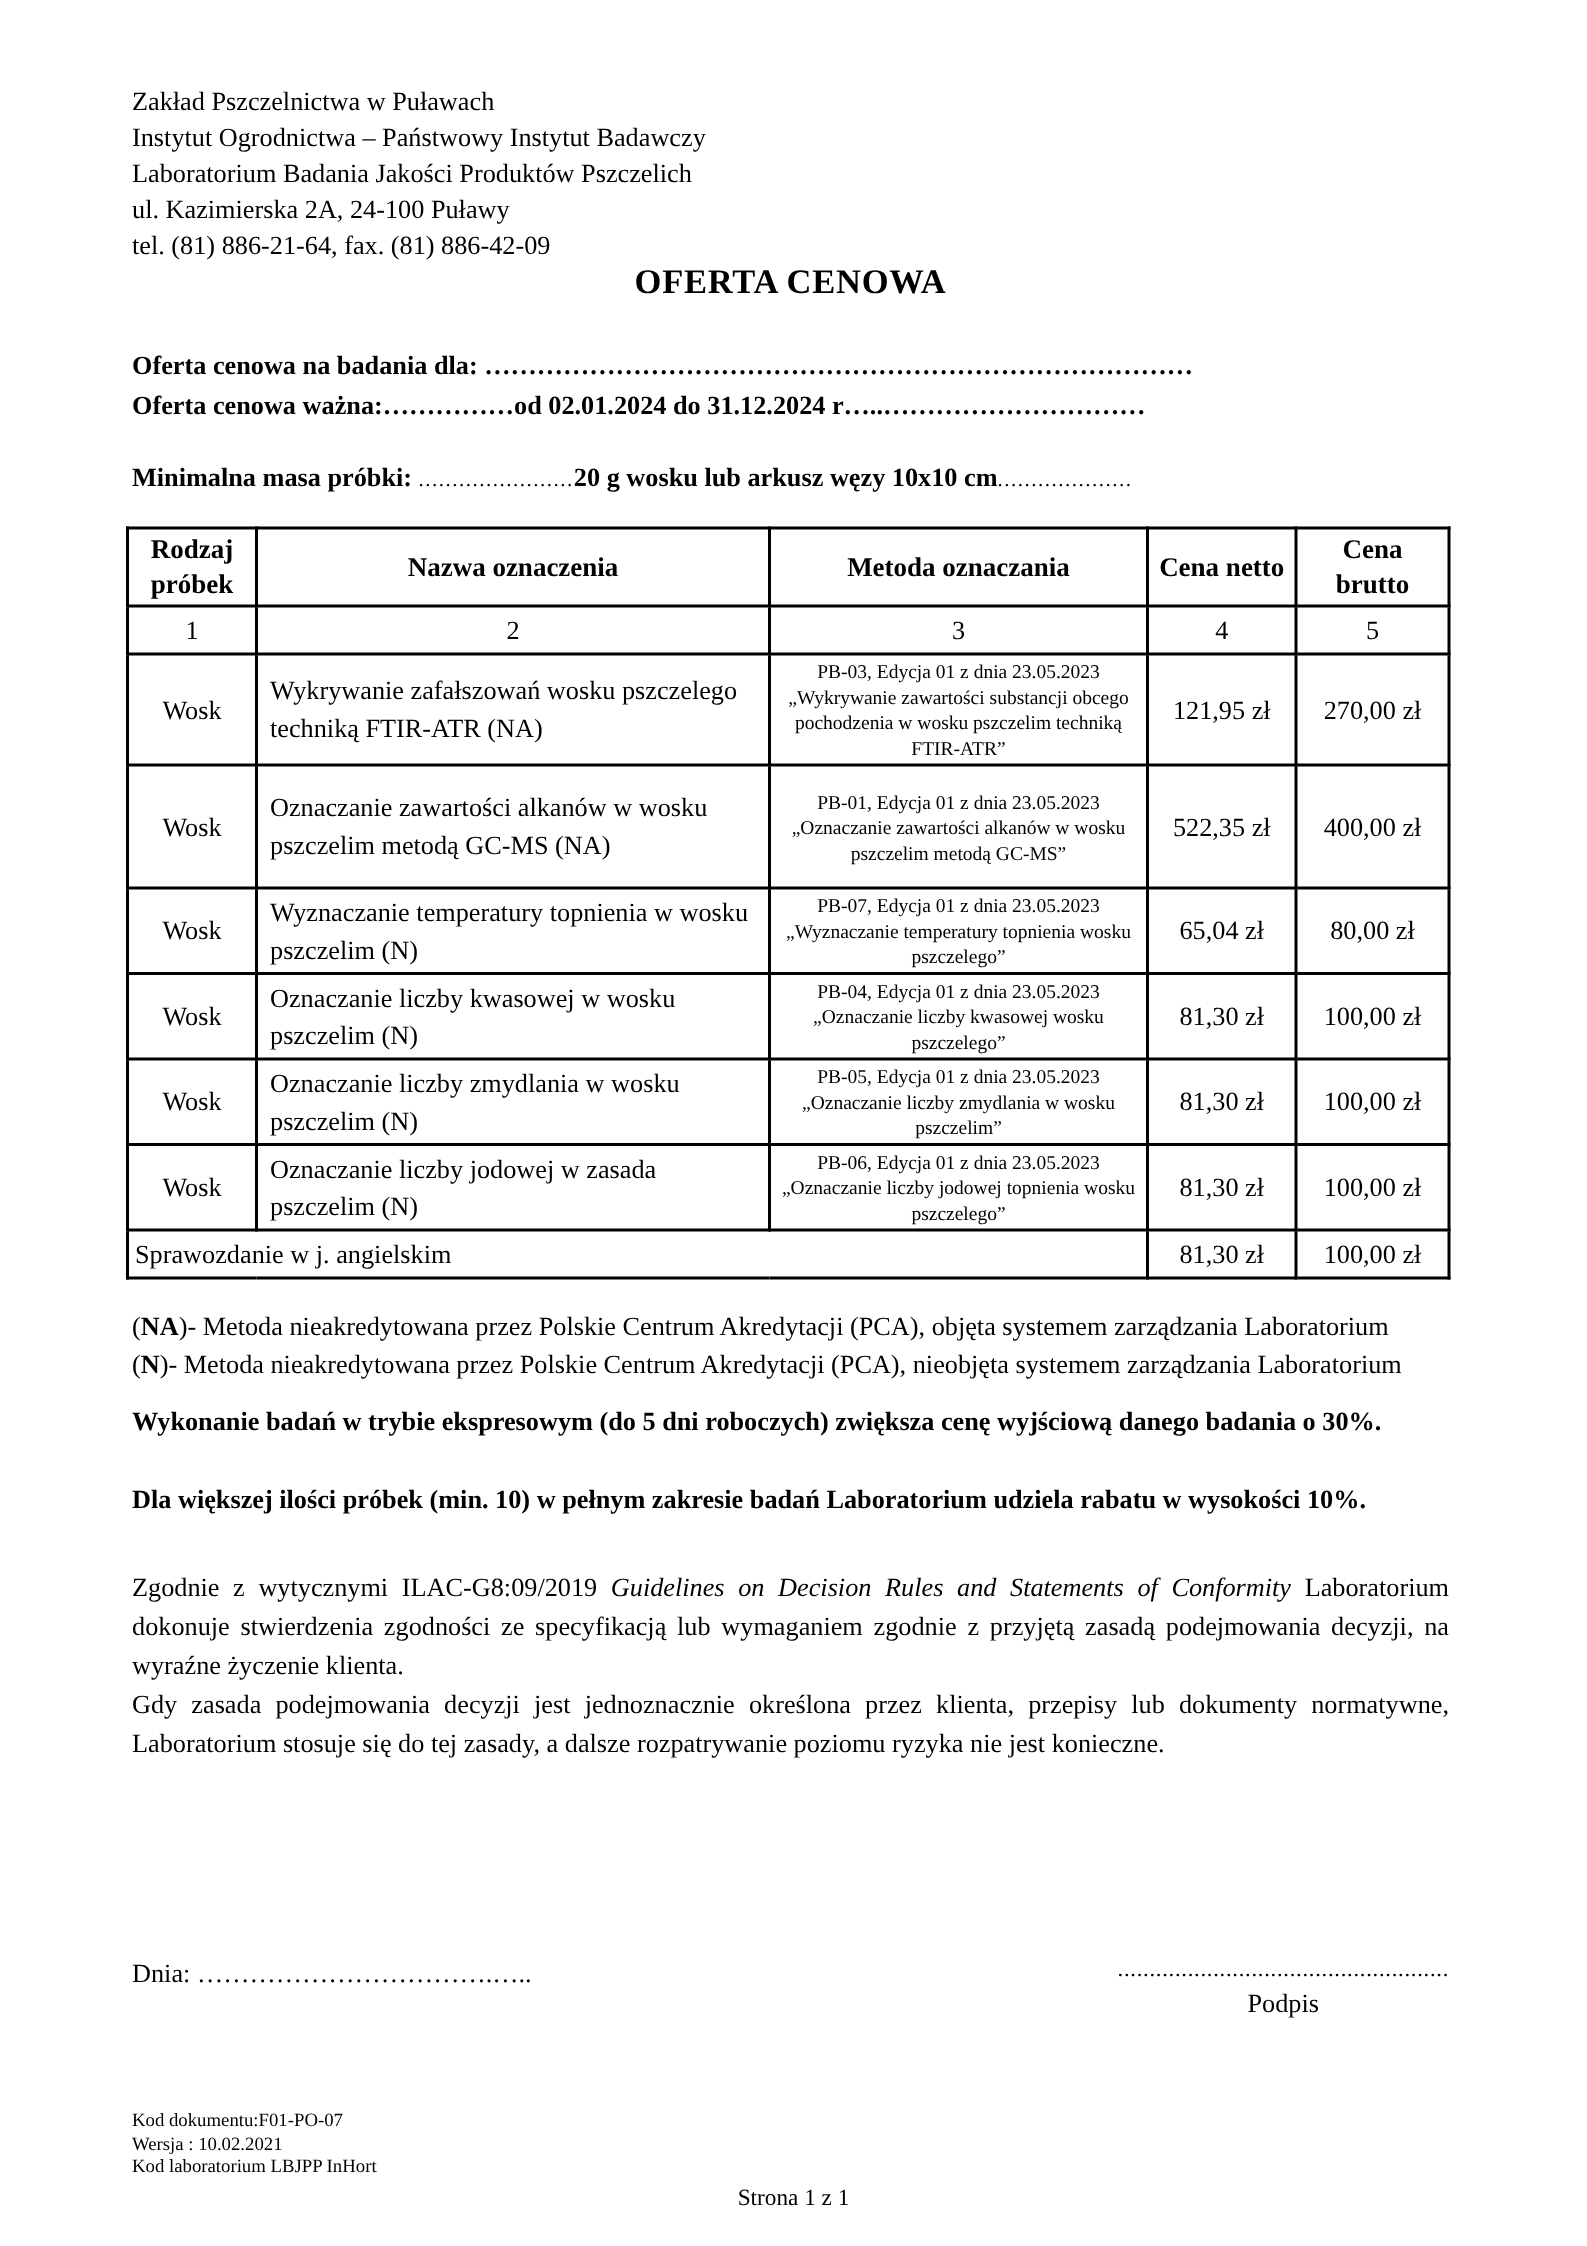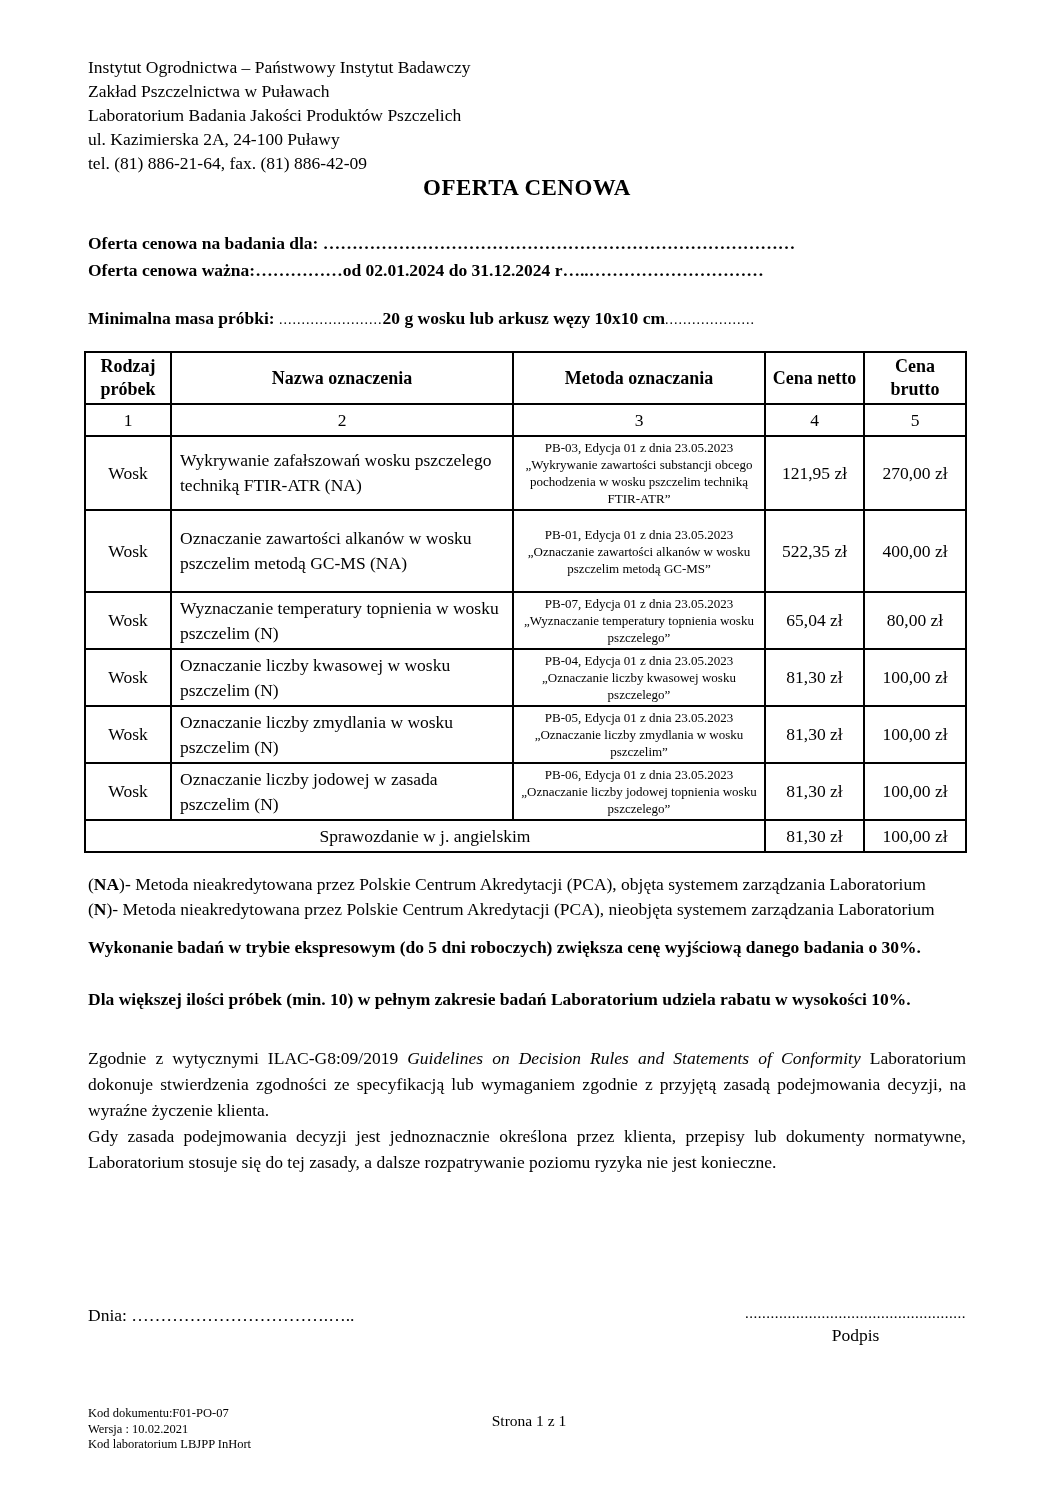--- a/index.html
+++ b/index.html
@@ -60,21 +60,21 @@
     border: 2px solid #000;
     vertical-align: middle;
     padding: 2px 4px;
   }
   .price-table th { font-size: 18px; font-weight: bold; text-align: center; line-height: 23px; }
   .num-row td { text-align: center; height: 26px; font-size: 17.5px; }
   td.sample-cell { text-align: center; }
   td.name-cell { text-align: left; padding-left: 8px; padding-right: 4px; line-height: 25px; }
   td.method-cell { text-align: center; font-size: 13px; line-height: 17px; padding: 2px 6px; }
   td.price-cell { text-align: center; }
-  td.summary-cell { text-align: center; height: 26px; }
+  td.summary-cell { text-align: left; height: 26px; }
   .notes { margin-top: 19px; line-height: 24.5px; }
   .note b { font-weight: bold; }
   .bold-para { font-weight: bold; line-height: 26px; }
   .bold-para.p1 { margin-top: 13px; }
   .bold-para.p2 { margin-top: 26px; }
   .ilac-block { margin-top: 33px; line-height: 26px; text-align: justify; }
   .ilac-block .it { font-style: italic; }
   .sig-row {
     position: absolute;
     left: 88px;
@@ -91,35 +91,35 @@
   .doc-footer {
     position: absolute;
     left: 88px;
     top: 1406px;
     font-size: 12.5px;
     line-height: 15.5px;
   }
   .page-num {
     position: absolute;
     left: 0;
-    top: 1412px;
+    top: 1457px;
     width: 100%;
     text-align: center;
     font-size: 15.5px;
   }
 </style>
 </head>
 <body>
 
 <div class="page">
   <div class="content">
 
     <div>
+      <div class="hdr-line">Zakład Pszczelnictwa w Puławach</div>
       <div class="hdr-line">Instytut Ogrodnictwa – Państwowy Instytut Badawczy</div>
-      <div class="hdr-line">Zakład Pszczelnictwa w Puławach</div>
       <div class="hdr-line">Laboratorium Badania Jakości Produktów Pszczelich</div>
       <div class="hdr-line">ul. Kazimierska 2A, 24-100 Puławy</div>
       <div class="hdr-line">tel. (81) 886-21-64, fax. (81) 886-42-09</div>
     </div>
 
     <div class="doc-title">OFERTA CENOWA</div>
 
     <div class="offer-block">
       <div class="offer-line">Oferta cenowa na badania dla: ………………………………………………………………………</div>
       <div class="offer-line">Oferta cenowa ważna:……………od 02.01.2024 do 31.12.2024 r…..…………………………</div>

